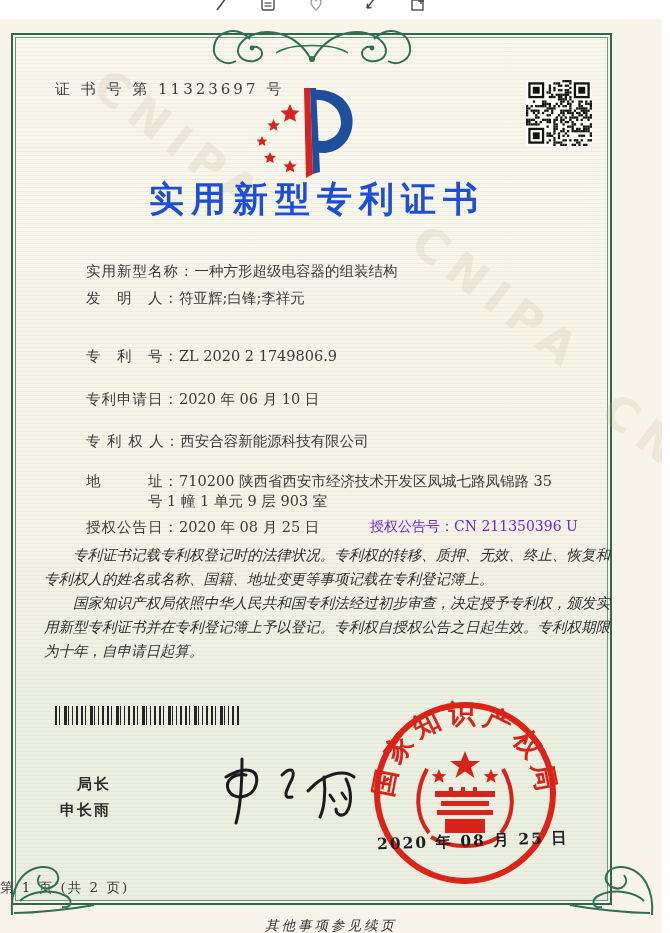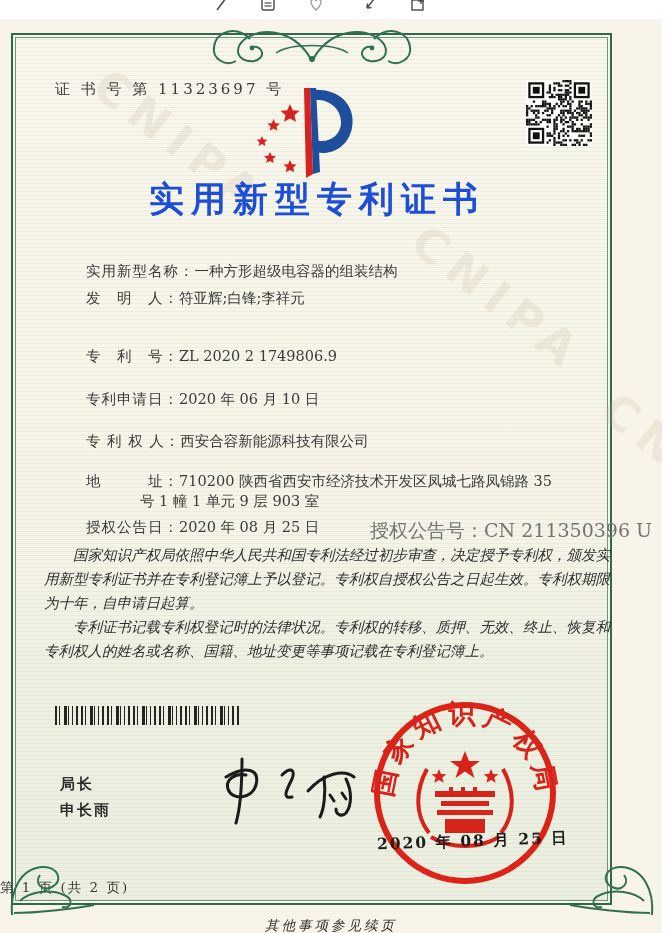--- a/index.html
+++ b/index.html
@@ -43,42 +43,42 @@
     letter-spacing:3px;
   }
   .qr { position:absolute; left:526px; top:61px; width:66px; height:66px; background:#fdfdfb; }
   .logo { position:absolute; left:246px; top:67px; width:112px; height:95px; }
   .title {
     position:absolute; left:0; top:157px; width:622px; text-align:center;
     font-size:35px; font-weight:bold; color:#1d4ed8; letter-spacing:7px;padding-left:12px;
   }
   .field { position:absolute; left:55px; font-size:14.5px; color:#3a3a3a; white-space:nowrap; }
   .field .lab { letter-spacing:1px;margin-left:31px; }
-  .addr2 { position:absolute; left:140px; font-size:14.5px; color:#3a3a3a; }
-  .grant-right { position:absolute; left:370px; font-size:19px; color:#737373; white-space:nowrap;text-align:right; }
+  .addr2 { position:absolute; left:148px; font-size:14.5px; color:#3a3a3a; }
+  .grant-right { position:absolute; left:370px; font-size:14px; color:#6d28d9; white-space:nowrap;text-align:right; }
   .body-text {
     position:absolute; left:44px; top:524px; width:566px;
     font-style:italic; font-size:14.5px; line-height:24px; color:#2e2e2e;
     text-align:justify;
   }
   .body-text p { text-indent:2em; }
   .barcode {
     position:absolute; left:55px; top:687px; width:186px; height:19px;
     background:repeating-linear-gradient(90deg,
       #242424 0 2px, rgba(0,0,0,0) 2px 4px,
       #242424 4px 5px, rgba(0,0,0,0) 5px 9px,
       #242424 9px 12px, rgba(0,0,0,0) 12px 13px,
       #242424 13px 14px, rgba(0,0,0,0) 14px 17px,
       #242424 17px 18px, rgba(0,0,0,0) 18px 21px,
       #242424 21px 23px, rgba(0,0,0,0) 23px 26px);
   }
   .signer {
     position:absolute; left:60px; top:752px; font-size:15px; font-weight:bold;
     color:#2c2c2c; font-family:"DejaVu Sans","Liberation Sans",sans-serif;
-    line-height:26px; letter-spacing:2px;
+    line-height:26px; letter-spacing:2px;text-align:right;
   }
   .signature { position:absolute; left:212px; top:728px; }
   .seal { position:absolute; left:371px; top:680px; width:188px; height:188px; }
   .seal-date {
     position:absolute; left:377px; top:812px; font-size:15.5px; font-weight:bold;
     color:#1c1c1c; letter-spacing:2px; transform:rotate(-2deg); white-space:nowrap;
   }
   .page-ind {
     position:absolute; left:0; top:860px; width:650px; text-align:left;
     font-size:13.5px; color:#3a3a3a; letter-spacing:2px;
@@ -484,22 +484,22 @@
     <div class="addr2" style="top:473px">号 1 幢 1 单元 9 层 903 室</div>
 
     <div class="field" style="top:499px">
       <span class="lab">授权公告日：</span><span>2020 年 08 月 25 日</span>
     </div>
     <div class="grant-right" style="top:499px">
       <span class="lab">授权公告号：</span><span>CN 211350396 U</span>
     </div>
 
     <div class="body-text">
+      <p>专利证书记载专利权登记时的法律状况。专利权的转移、质押、无效、终止、恢复和专利权人的姓名或名称、国籍、地址变更等事项记载在专利登记簿上。</p>
       <p>国家知识产权局依照中华人民共和国专利法经过初步审查，决定授予专利权，颁发实用新型专利证书并在专利登记簿上予以登记。专利权自授权公告之日起生效。专利权期限为十年，自申请日起算。</p>
-      <p>专利证书记载专利权登记时的法律状况。专利权的转移、质押、无效、终止、恢复和专利权人的姓名或名称、国籍、地址变更等事项记载在专利登记簿上。</p>
     </div>
 
     <div class="barcode"></div>
 
     <div class="signer">
       <div>局长</div>
       <div>申长雨</div>
     </div>
 
     <svg class="signature" width="150" height="88" viewBox="0 0 150 88">

